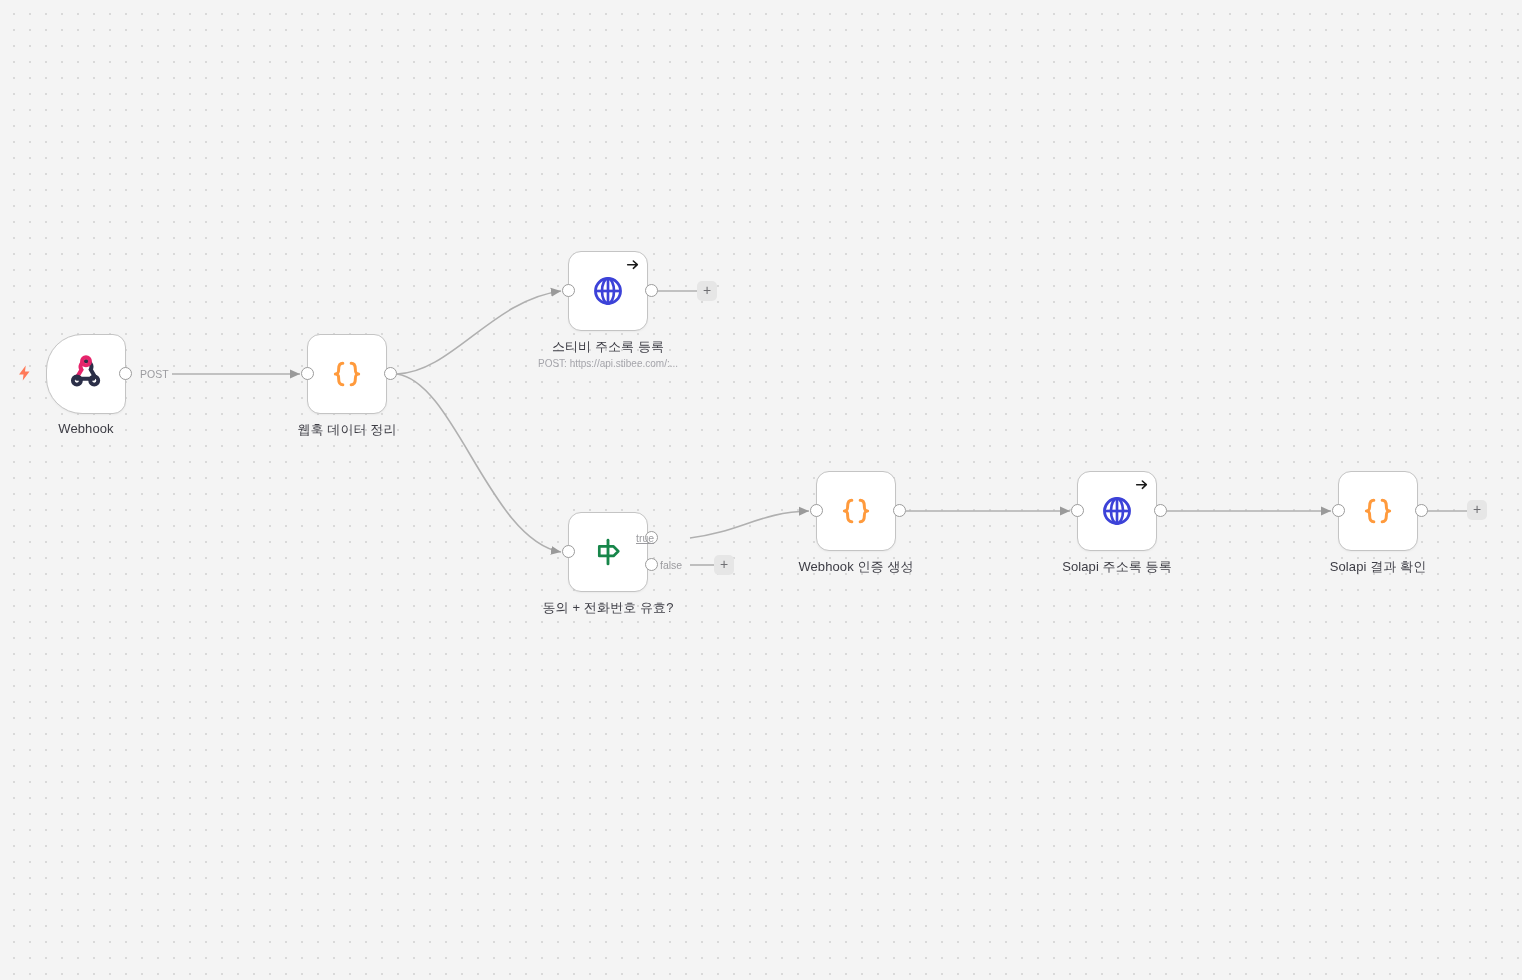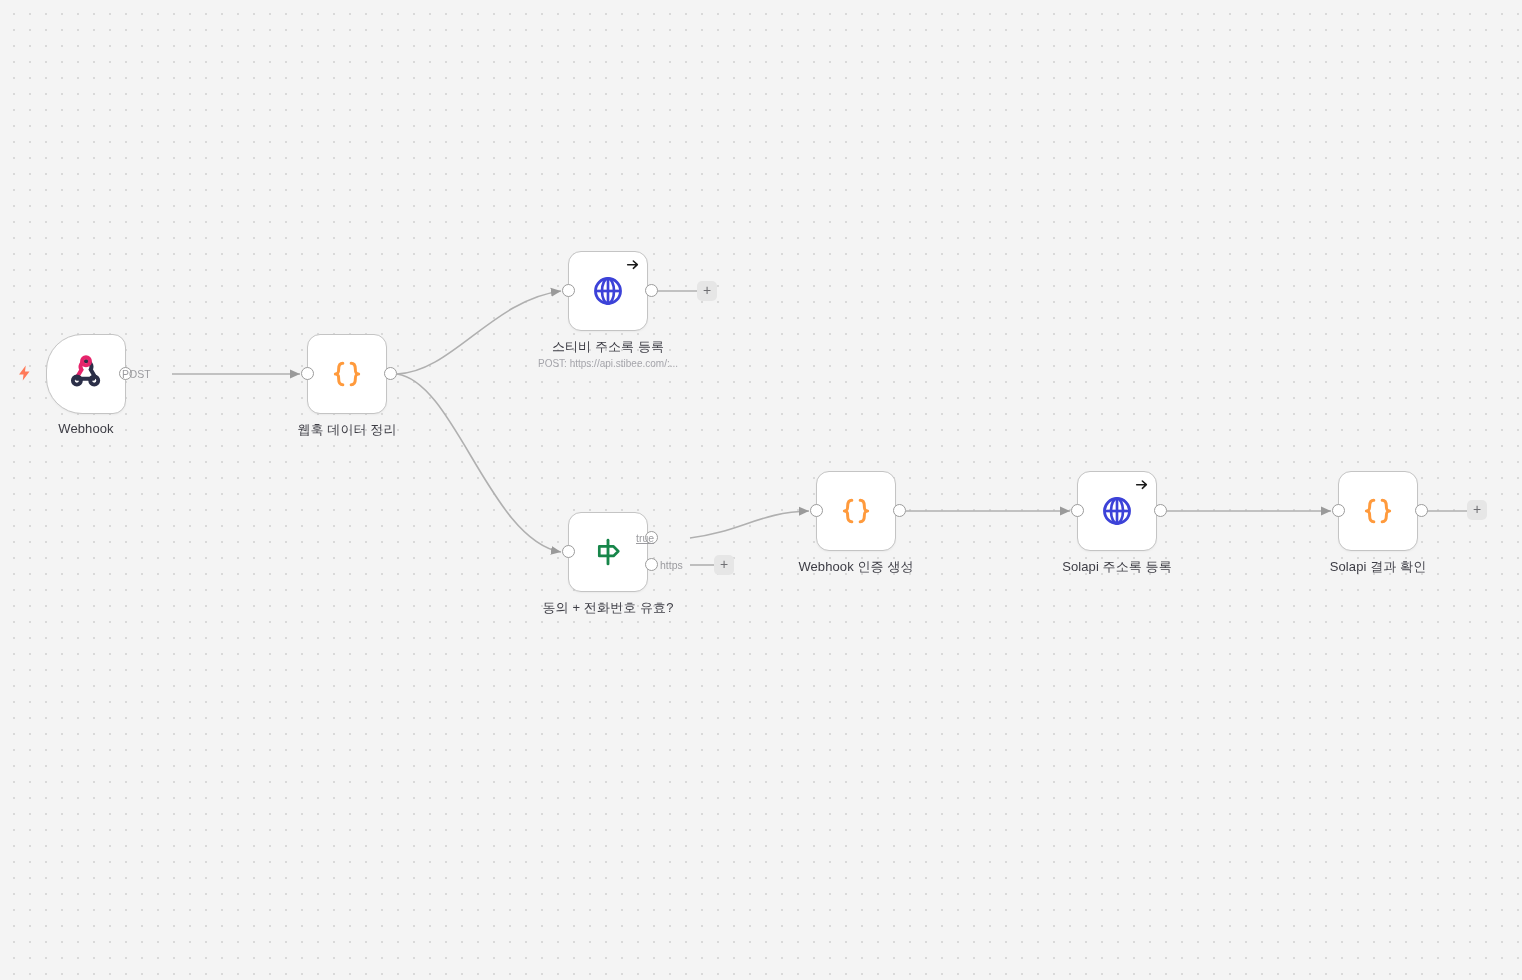--- a/index.html
+++ b/index.html
@@ -159,21 +159,21 @@
     <svg viewBox="0 0 48 48" width="42" height="42" class="icon">
       <path d="M24 9.5 a6.2 6.2 0 0 0 -5.2 9.6 l-5.1 8.6" fill="none" stroke="#e6246b" stroke-width="4.6" stroke-linecap="round"></path>
       <path d="M24 9.5 a6.2 6.2 0 0 1 5.4 9.3 l4.6 8" fill="none" stroke="#2b2f48" stroke-width="4.6" stroke-linecap="round"></path>
       <path d="M13.6 29.4 h18.8" fill="none" stroke="#2b2f48" stroke-width="4.6" stroke-linecap="round"></path>
       <circle cx="24" cy="9.5" r="4.6" fill="none" stroke="#e6246b" stroke-width="4.4"></circle>
       <circle cx="13.6" cy="31.5" r="4.6" fill="none" stroke="#2b2f48" stroke-width="4.4"></circle>
       <circle cx="33.4" cy="31.5" r="4.6" fill="none" stroke="#2b2f48" stroke-width="4.4"></circle>
     </svg>
   </div>
   <div class="port" style="left:119px; top:367px;"></div>
-  <div class="port-label" style="left:122px; top:368px;">POST</div>
+  <div class="port-label" style="left:140px; top:368px;">POST</div>
   <div class="node-label" style="left:86px; top:421px;">Webhook</div>
 
   <div class="node" style="left:307px; top:334px;">
     <svg viewBox="0 0 48 48" width="40" height="40" class="icon">
       <path d="M19 11 c-5 0 -5 4 -5 7 s0 6 -4 6 c4 0 4 3 4 6 s0 7 5 7" fill="none" stroke="#ff9a3c" stroke-width="3.6" stroke-linecap="round" stroke-linejoin="round"></path>
       <path d="M29 11 c5 0 5 4 5 7 s0 6 4 6 c-4 0 -4 3 -4 6 s0 7 -5 7" fill="none" stroke="#ff9a3c" stroke-width="3.6" stroke-linecap="round" stroke-linejoin="round"></path>
     </svg>
   </div>
   <div class="port" style="left:301px; top:367px;"></div>
   <div class="port" style="left:384px; top:367px;"></div>
@@ -200,21 +200,21 @@
   <div class="node" style="left:568px; top:512px;">
     <svg viewBox="0 0 48 48" width="38" height="38" class="icon">
       <path d="M24 9 V39" fill="none" stroke="#17864a" stroke-width="3.6" stroke-linecap="round"></path>
       <path d="M13 17 H31 L37 23 L31 29 H13 Z" fill="none" stroke="#17864a" stroke-width="3.4" stroke-linejoin="round"></path>
     </svg>
   </div>
   <div class="port" style="left:562px; top:545px;"></div>
   <div class="port" style="left:645px; top:531px;"></div>
   <div class="port-label" style="left:636px; top:532px;text-decoration:underline;">true</div>
   <div class="port" style="left:645px; top:558px;"></div>
-  <div class="port-label" style="left:660px; top:559px;">https</div>
+  <div class="port-label" style="left:660px; top:559px;">false</div>
   <div class="node-label" style="left:608px; top:599px;">동의 + 전화번호 유효?</div>
 
   <div class="node" style="left:816px; top:471px;">
     <svg viewBox="0 0 48 48" width="40" height="40" class="icon">
       <path d="M19 11 c-5 0 -5 4 -5 7 s0 6 -4 6 c4 0 4 3 4 6 s0 7 5 7" fill="none" stroke="#ff9a3c" stroke-width="3.6" stroke-linecap="round" stroke-linejoin="round"></path>
       <path d="M29 11 c5 0 5 4 5 7 s0 6 4 6 c-4 0 -4 3 -4 6 s0 7 -5 7" fill="none" stroke="#ff9a3c" stroke-width="3.6" stroke-linecap="round" stroke-linejoin="round"></path>
     </svg>
   </div>
   <div class="port" style="left:810px; top:504px;"></div>
   <div class="port" style="left:893px; top:504px;"></div>

